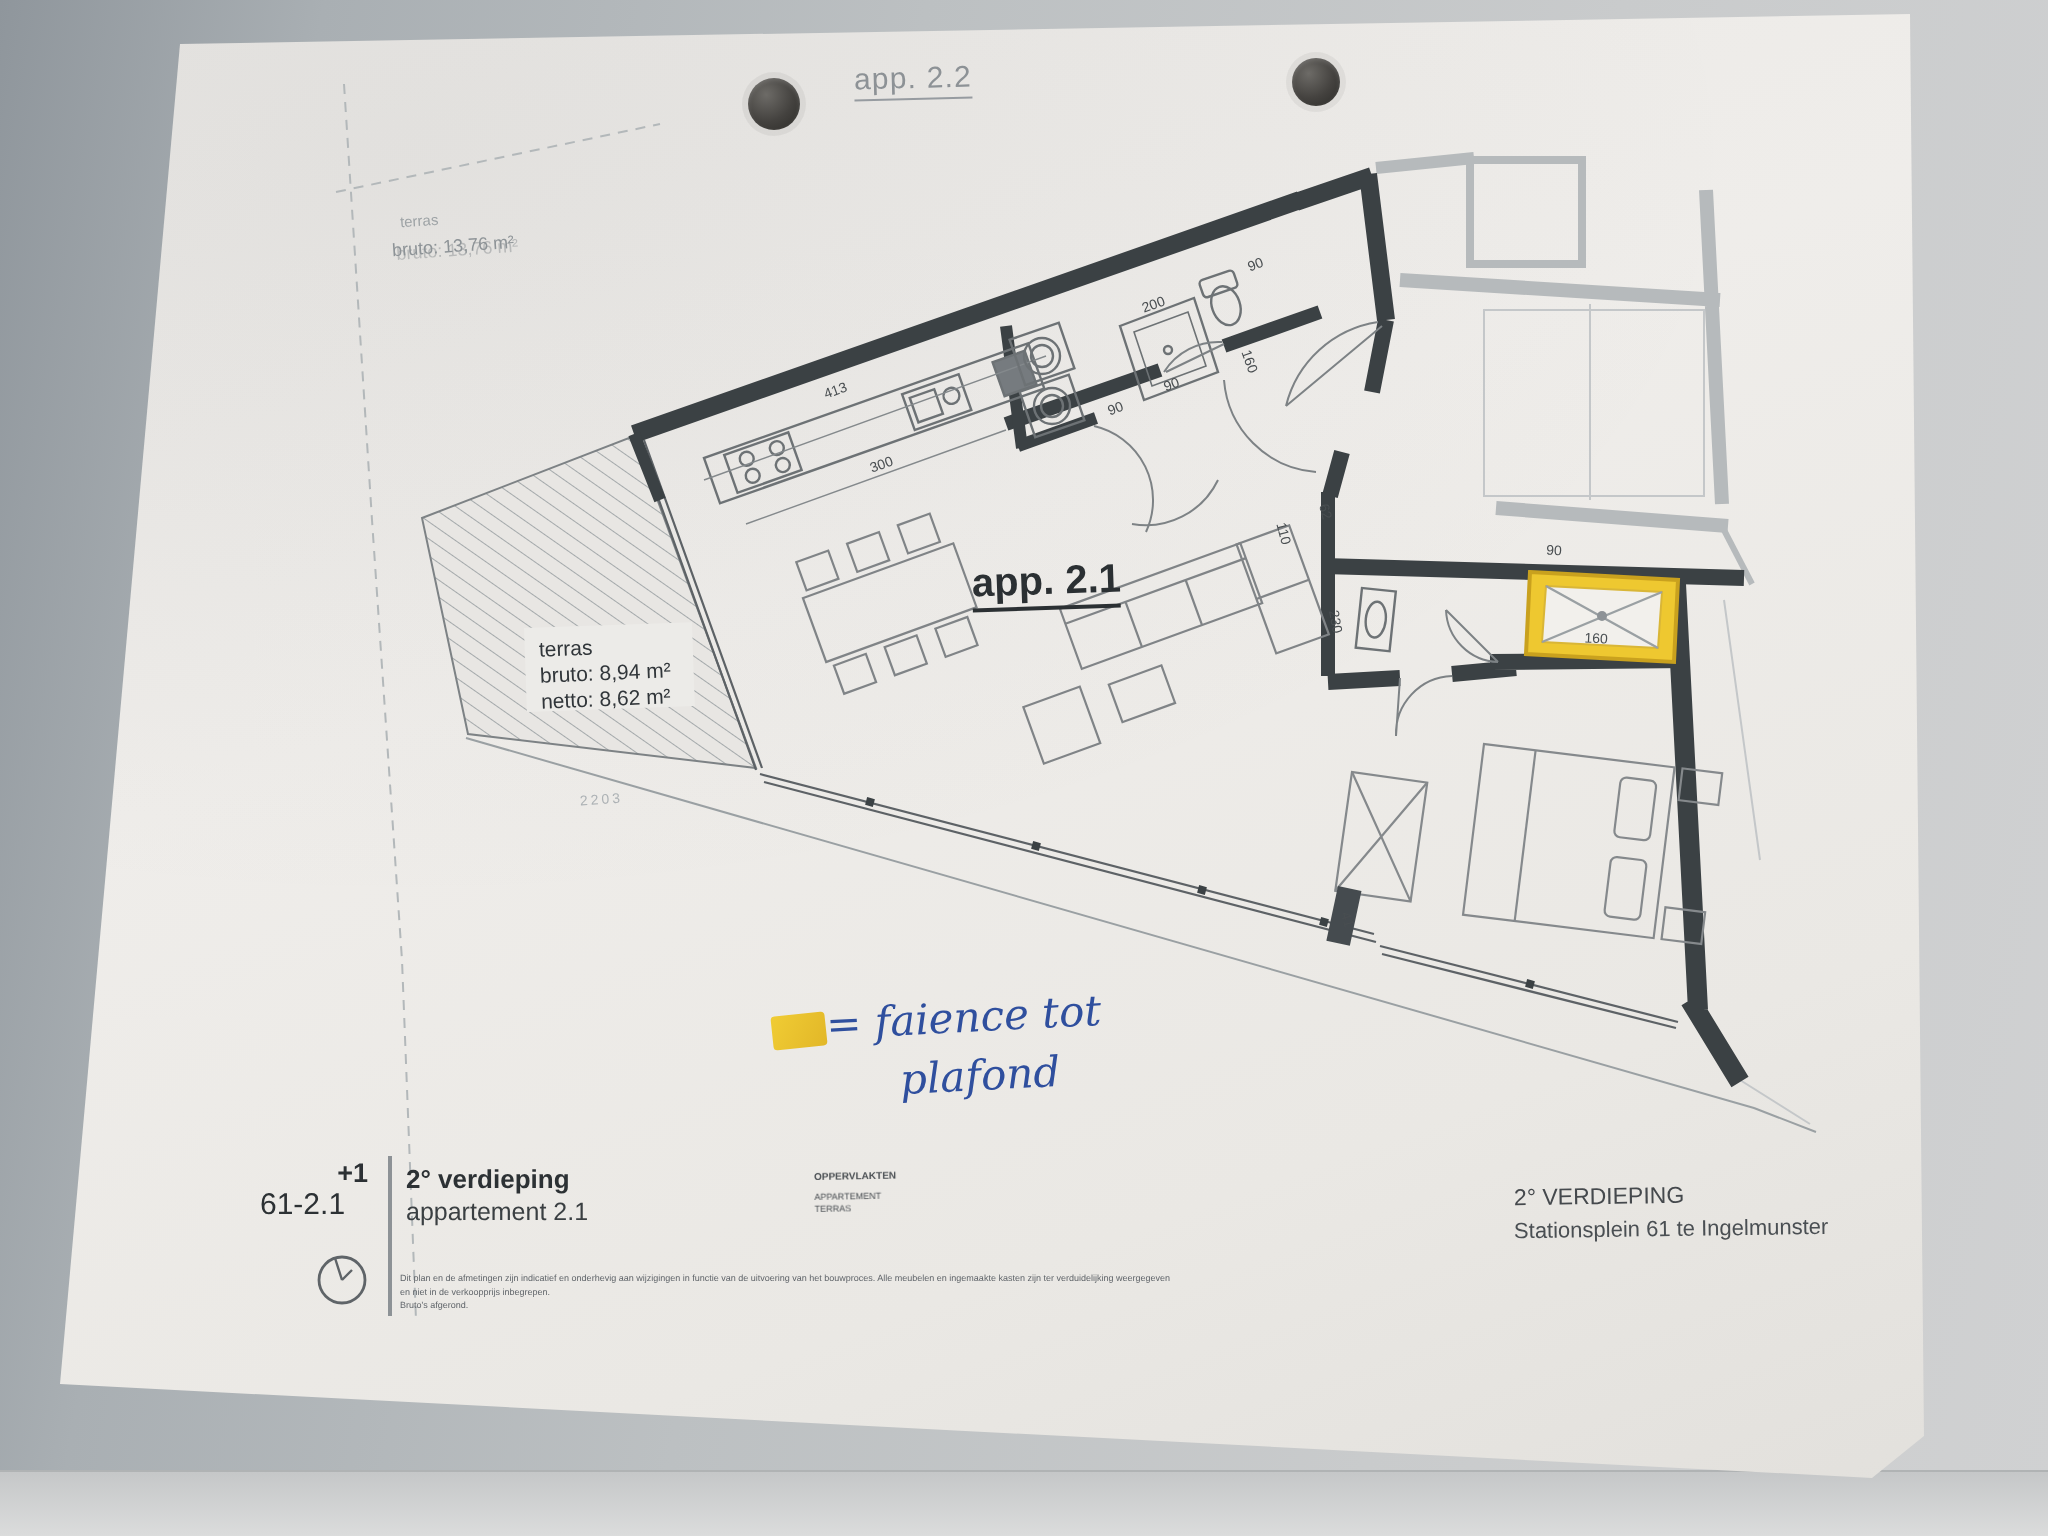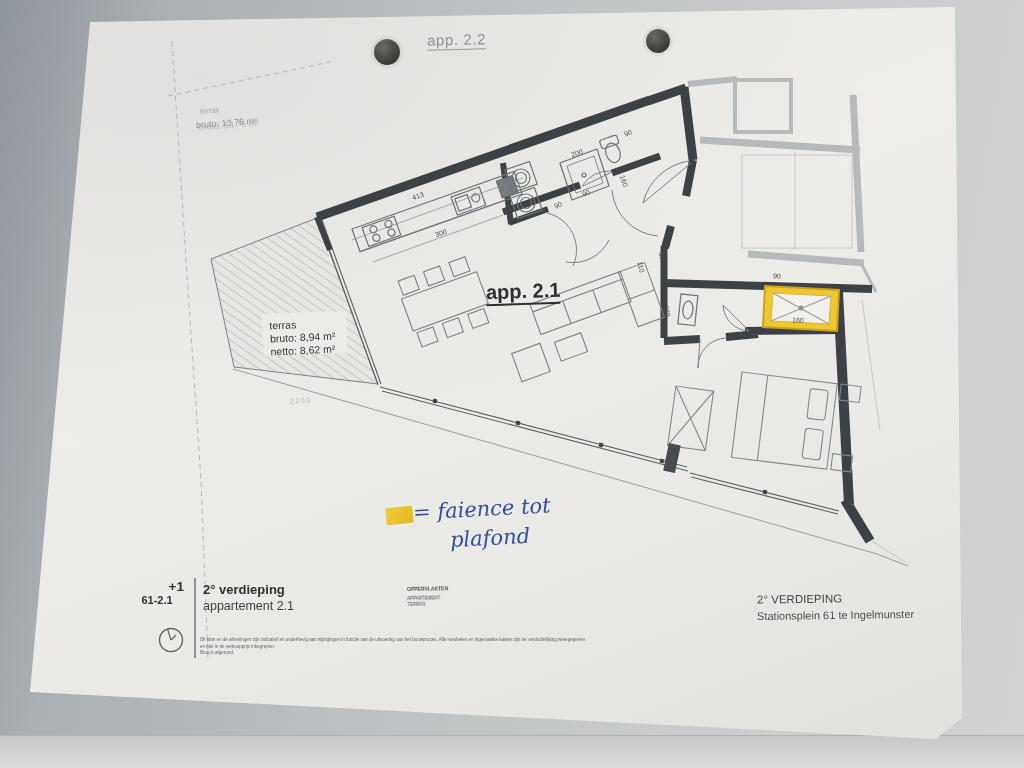--- a/index.html
+++ b/index.html
@@ -34,21 +34,21 @@
   .street{left:290px;top:397px;font-size:7px;color:#adb2b5;letter-spacing:1.5px;transform:rotate(-4deg);}
   .swatch{position:absolute;left:386px;top:507px;width:27px;height:17px;border-radius:2px;
           background:linear-gradient(120deg,#f0cc34,#e2b728);transform:rotate(-6deg);}
   .hw{position:absolute;color:#2f4f9e;font-family:"DejaVu Serif",cursive;font-style:italic;
       font-size:21px;white-space:nowrap;}
   .hw1{left:413px;top:497px;transform:rotate(-3deg);}
   .hw2{left:450px;top:526px;transform:rotate(-3deg);}
 
   .tb{color:#2c3134;}
   .tb-plus{left:130px;top:579px;width:54px;text-align:right;font-size:13.5px;font-weight:bold;}
-  .tb-code{left:130px;top:594px;width:54px;text-align:center;font-size:11px;font-weight:bold;}
+  .tb-code{left:130px;top:594px;width:54px;text-align:left;font-size:15px;font-weight:normal;}
   .tb-div{position:absolute;left:194px;top:578px;width:1.5px;height:80px;background:#8d9296;}
   .tb-title{left:203px;top:582px;font-size:13px;font-weight:bold;}
   .tb-sub{left:203px;top:599px;font-size:12.5px;color:#3a3f42;}
   .fineprint{position:absolute;left:200px;top:636px;width:780px;transform:scale(.5);
              transform-origin:0 0;font-size:9px;line-height:1.5;color:#60656a;filter:blur(.35px);}
   .areas{position:absolute;left:407px;top:586px;width:220px;transform:scale(.5) rotate(-1deg);
          transform-origin:0 0;color:#4a4f53;filter:blur(.2px);}
   .areas .hdr{font-size:10px;font-weight:bold;margin-bottom:8px;}
   .areas .row{font-size:9px;line-height:1.35;}
   .loc1{left:757px;top:593px;font-size:11.5px;color:#45494d;transform:rotate(-.8deg);}

